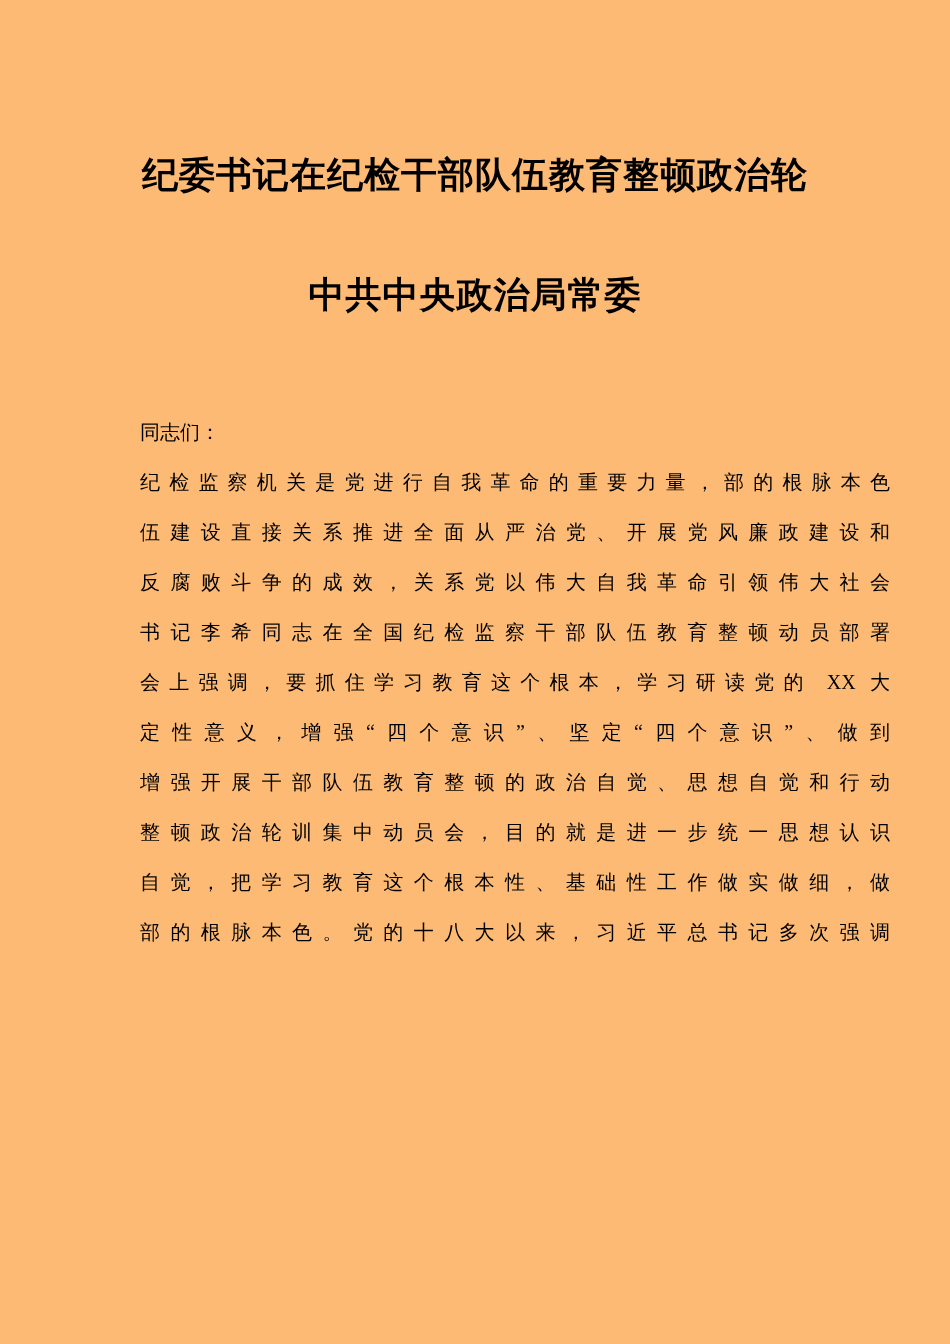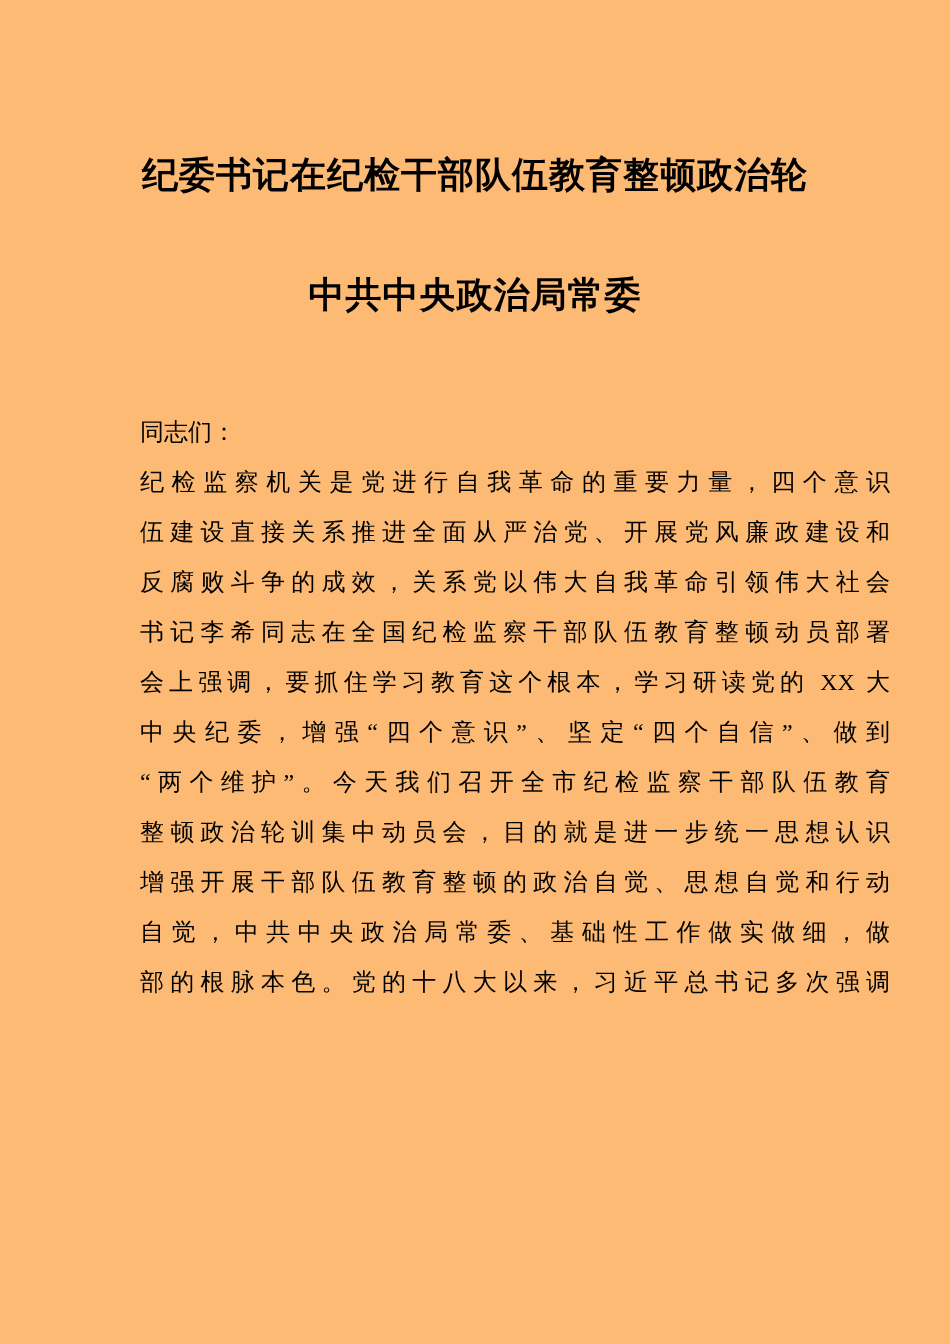--- a/index.html
+++ b/index.html
@@ -23,21 +23,21 @@
     font-weight: bold;
     line-height: 120px;
     text-align: center;
     white-space: nowrap;
   }
   .doc-title .title-line {
     letter-spacing: 1px;
   }
   .doc-body {
     margin: 52px 60px 0 140px;
-    font-size: 24px;
+    font-size: 20px;
     line-height: 50px;
   }
   .body-line {
     height: 50px;
     overflow: hidden;
     text-align: justify;
   }
   .body-line.fill {
     text-align-last: justify;
   }
@@ -50,26 +50,25 @@
 
 <div class="page">
 
   <div class="doc-title">
     <div class="title-line">纪委书记在纪检干部队伍教育整顿政治轮</div>
     <div class="title-line">中共中央政治局常委</div>
   </div>
 
   <div class="doc-body">
     <div class="body-line no-fill">同志们：</div>
-    <div class="body-line fill">纪检监察机关是党进行自我革命的重要力量，四个意识</div>
+    <div class="body-line fill">纪检监察机关是党进行自我革命的重要力量，部的根脉本色</div>
     <div class="body-line fill">伍建设直接关系推进全面从严治党、开展党风廉政建设和</div>
     <div class="body-line fill">反腐败斗争的成效，关系党以伟大自我革命引领伟大社会</div>
     <div class="body-line fill">书记李希同志在全国纪检监察干部队伍教育整顿动员部署</div>
     <div class="body-line fill">会上强调，要抓住学习教育这个根本，学习研读党的 XX 大</div>
-    <div class="body-line fill">中央纪委，增强“四个意识”、坚定“四个自信”、做到</div>
-    <div class="body-line fill">“两个维护”。今天我们召开全市纪检监察干部队伍教育</div>
+    <div class="body-line fill">定性意义，增强“四个意识”、坚定“四个意识”、做到</div>
+    <div class="body-line fill">增强开展干部队伍教育整顿的政治自觉、思想自觉和行动</div>
     <div class="body-line fill">整顿政治轮训集中动员会，目的就是进一步统一思想认识</div>
-    <div class="body-line fill">增强开展干部队伍教育整顿的政治自觉、思想自觉和行动</div>
-    <div class="body-line fill">自觉，中共中央政治局常委、基础性工作做实做细，做</div>
+    <div class="body-line fill">自觉，把学习教育这个根本性、基础性工作做实做细，做</div>
     <div class="body-line fill">部的根脉本色。党的十八大以来，习近平总书记多次强调</div>
   </div>
 
 </div>
 
 </body></html>

